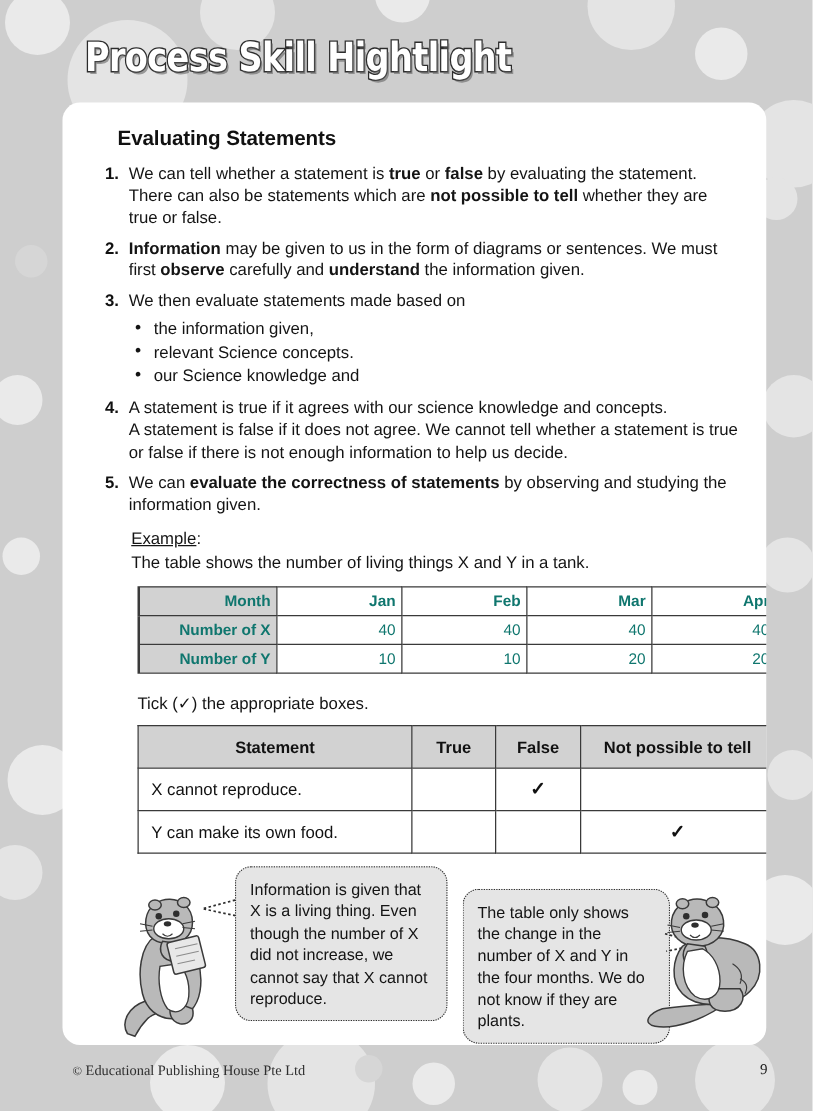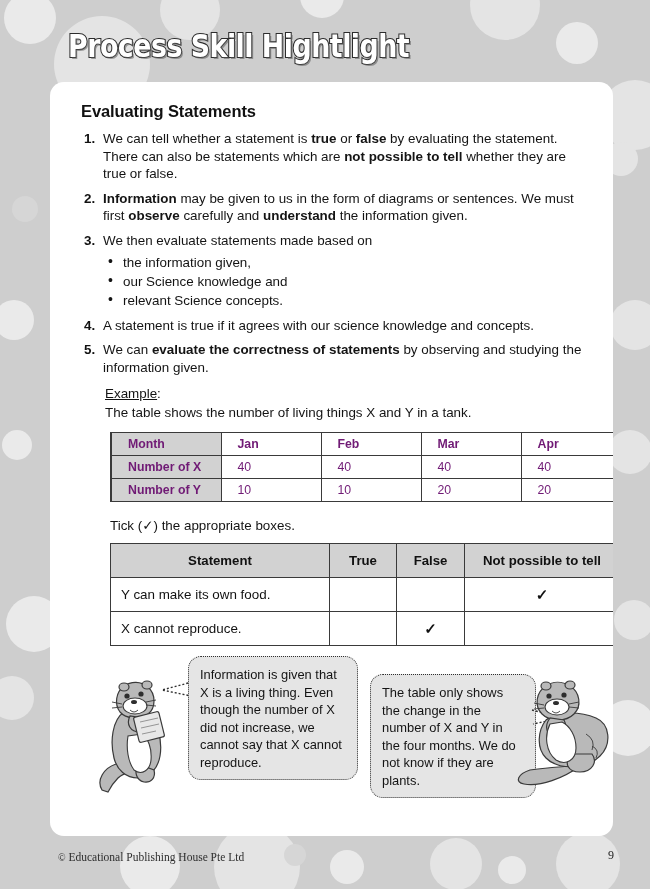--- a/index.html
+++ b/index.html
@@ -67,21 +67,21 @@
     white-space: nowrap;
     transform: scaleX(0.93);
     transform-origin: left center;
   }
 
   
   .section-heading {
     font-size: 16.5px;
     font-weight: bold;
     color: #111;
-    margin: 2px 0 9px 9px;
+    margin: 2px 0 9px 22px;
     letter-spacing: -0.1px;
   }
 
   
   .num-list {
     margin: 0 0 0 9px;
     padding: 0;
     list-style: none;
   }
   .num-item {
@@ -151,23 +151,23 @@
     table-layout: fixed;
   }
   .data-table {
     margin: 12px 0 0 38px;
     width: 509px;
   }
   .data-table th, .data-table td {
     border: 1.1px solid #3a3a3a;
     height: 22px;
     font-size: 12.3px;
-    text-align: left;
-    color: #701a75;
-    padding: 0 16px;
+    text-align: right;
+    color: #0f766e;
+    padding: 0 4px;
   }
   .data-table th {
     font-weight: bold;
   }
   .data-table .rowhead {
     background: #d2d2d2;
     font-weight: bold;
     font-size: 12.3px;
     border-left-width: 2px;
   }
@@ -327,30 +327,31 @@
         <p><b>Information</b> may be given to us in the form of diagrams or sentences. We must first <b>observe</b> carefully and <b>understand</b> the information given.</p>
       </div>
     </li>
 
     <li class="num-item">
       <span class="num-marker">3.</span>
       <div class="num-body">
         <p>We then evaluate statements made based on</p>
         <ul class="bullet-list">
           <li class="bullet-item">the information given,</li>
+          <li class="bullet-item">relevant Science concepts.</li>
           <li class="bullet-item">our Science knowledge and</li>
-          <li class="bullet-item">relevant Science concepts.</li>
         </ul>
       </div>
     </li>
 
     <li class="num-item">
       <span class="num-marker">4.</span>
       <div class="num-body">
         <p>A statement is true if it agrees with our science knowledge and concepts.</p>
+        <p>A statement is false if it does not agree. We cannot tell whether a statement is true or false if there is not enough information to help us decide.</p>
       </div>
     </li>
 
     <li class="num-item">
       <span class="num-marker">5.</span>
       <div class="num-body">
         <p>We can <b>evaluate the correctness of statements</b> by observing and studying the information given.</p>
       </div>
     </li>
 
@@ -406,30 +407,30 @@
     <thead>
       <tr>
         <th>Statement</th>
         <th>True</th>
         <th>False</th>
         <th>Not possible to tell</th>
       </tr>
     </thead>
     <tbody>
       <tr>
+        <td class="statement">X cannot reproduce.</td>
+        <td><span class="tick-mark"></span></td>
+        <td><span class="tick-mark">✓</span></td>
+        <td><span class="tick-mark"></span></td>
+      </tr>
+      <tr>
         <td class="statement">Y can make its own food.</td>
         <td><span class="tick-mark"></span></td>
         <td><span class="tick-mark"></span></td>
         <td><span class="tick-mark">✓</span></td>
-      </tr>
-      <tr>
-        <td class="statement">X cannot reproduce.</td>
-        <td><span class="tick-mark"></span></td>
-        <td><span class="tick-mark">✓</span></td>
-        <td><span class="tick-mark"></span></td>
       </tr>
     </tbody>
   </table>
 
   <div class="figure-row">
 
     <div class="otter otter-left">
       <svg width="96" height="124" viewBox="0 0 96 124">
         <g fill="#b9b9b9" stroke="#3a3a3a" stroke-width="1.2">
 

